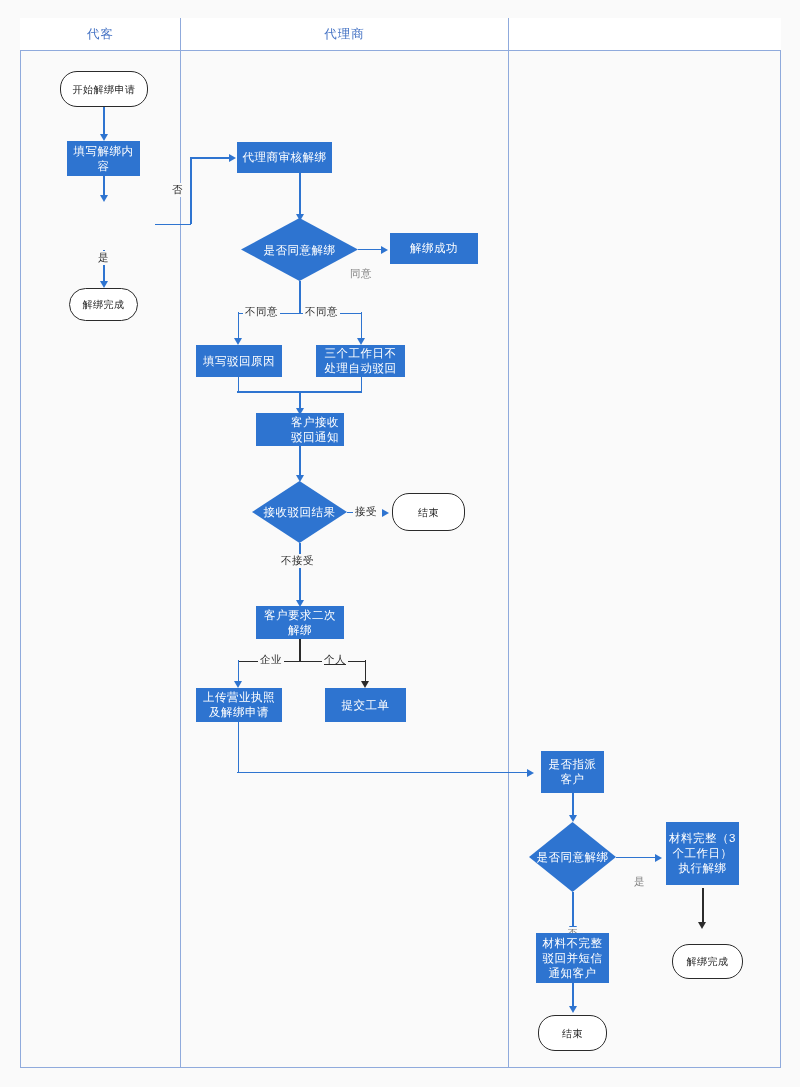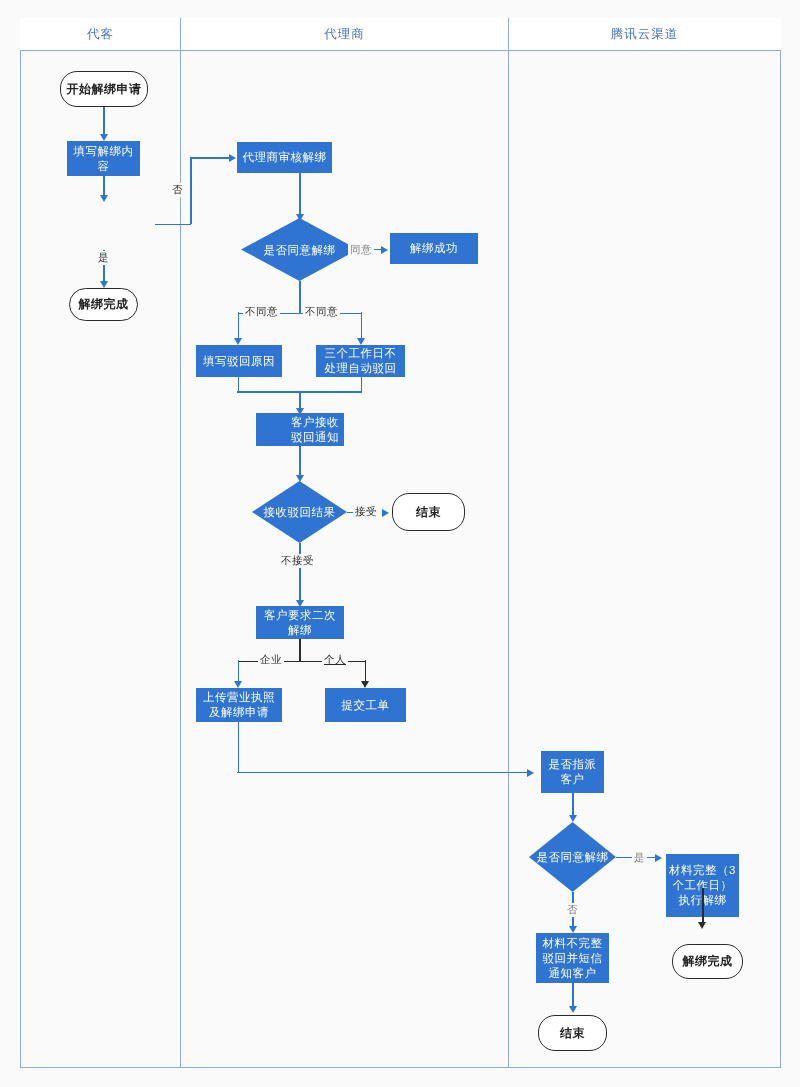--- a/index.html
+++ b/index.html
@@ -32,21 +32,21 @@
   
   .node{position:absolute;box-sizing:border-box;}
   .proc{
     background:#2e74d0;color:#ffffff;border:1px solid #2e74d0;
     display:flex;align-items:center;justify-content:center;text-align:center;
     font-size:11.5px;line-height:15px;letter-spacing:.5px;padding:1px 2px;
   }
   .term{
     background:#ffffff;color:#222;border:1.6px solid #2b2b2b;border-radius:17px;
     display:flex;align-items:center;justify-content:center;text-align:center;
-    font-size:12px;line-height:15px;letter-spacing:.5px;font-weight:bold;
+    font-size:10px;line-height:15px;letter-spacing:.5px;
   }
   .diamond{
     display:flex;align-items:center;justify-content:center;text-align:center;
   }
   .diamond .dshape{
     position:absolute;left:0;top:0;width:100%;height:100%;
     background:#2e74d0;
     clip-path:polygon(50% 0,100% 50%,50% 100%,0 50%);
   }
   .diamond .dtext{
@@ -62,35 +62,34 @@
   .arw{position:absolute;width:0;height:0;}
   .arw.down{border-left:4.5px solid transparent;border-right:4.5px solid transparent;border-top:7px solid #2e74d0;}
   .arw.right{border-top:4.5px solid transparent;border-bottom:4.5px solid transparent;border-left:7px solid #2e74d0;}
   .arw.down.dark{border-top-color:#2b2b2b;}
 
   
   .elabel{
     position:absolute;font-size:10.5px;color:#2b2b2b;white-space:nowrap;
     background:#fafafa;padding:0 2px;letter-spacing:.5px;
   }
-  .elabel.gray{color:#808080;}
+  .elabel.gray{color:#808080;margin-top:24px;}
 </style>
 </head>
 <body>
 
 <div id="stage">
 
   <div class="lane-frame"></div>
   <div class="lane-header-row"></div>
   <div class="lane-div" style="left:180px;"></div>
   <div class="lane-div" style="left:508px;"></div>
 
   <div class="lane-title" style="left:21px;width:159px;">代客</div>
   <div class="lane-title" style="left:181px;width:327px;">代理商</div>
-  <div class="lane-title" style="left:509px;width:271px;">腾讯云渠道</div>
 
   <div class="node term" style="left:60px;top:71px;width:88px;height:36px;">开始解绑申请</div>
   <div class="ln v" style="left:103px;top:107px;height:29px;"></div>
   <div class="arw down" style="left:99.5px;top:134px;"></div>
 
   <div class="node proc" style="left:67px;top:141px;width:73px;height:35px;">填写解绑内容</div>
   <div class="ln v" style="left:103px;top:176px;height:22px;"></div>
   <div class="arw down" style="left:99.5px;top:195px;"></div>
 
 
@@ -177,21 +176,21 @@
   <div class="arw down" style="left:568.5px;top:815px;"></div>
 
   <div class="node diamond" style="left:529px;top:822px;width:87px;height:70px;">
     <div class="dshape"></div>
     <div class="dtext">是否同意解绑</div>
   </div>
 
   <div class="ln h" style="left:616px;top:856.5px;width:43px;"></div>
   <div class="arw right" style="left:655px;top:854px;"></div>
   <div class="elabel gray" style="left:632px;top:851px;">是</div>
-  <div class="node proc" style="left:666px;top:854px;width:73px;height:63px;">材料完整（3个工作日）执行解绑</div>
+  <div class="node proc" style="left:666px;top:822px;width:73px;height:63px;">材料完整（3个工作日）执行解绑</div>
 
   <div class="ln v dark" style="left:702px;top:888px;height:37px;"></div>
   <div class="arw down dark" style="left:698px;top:922px;"></div>
   <div class="node term" style="left:672px;top:944px;width:71px;height:35px;">解绑完成</div>
 
   <div class="ln v" style="left:572px;top:892px;height:37px;"></div>
   <div class="arw down" style="left:568.5px;top:926px;"></div>
   <div class="elabel gray" style="left:565px;top:903px;">否</div>
   <div class="node proc" style="left:536px;top:933px;width:73px;height:50px;">材料不完整驳回并短信通知客户</div>
 

